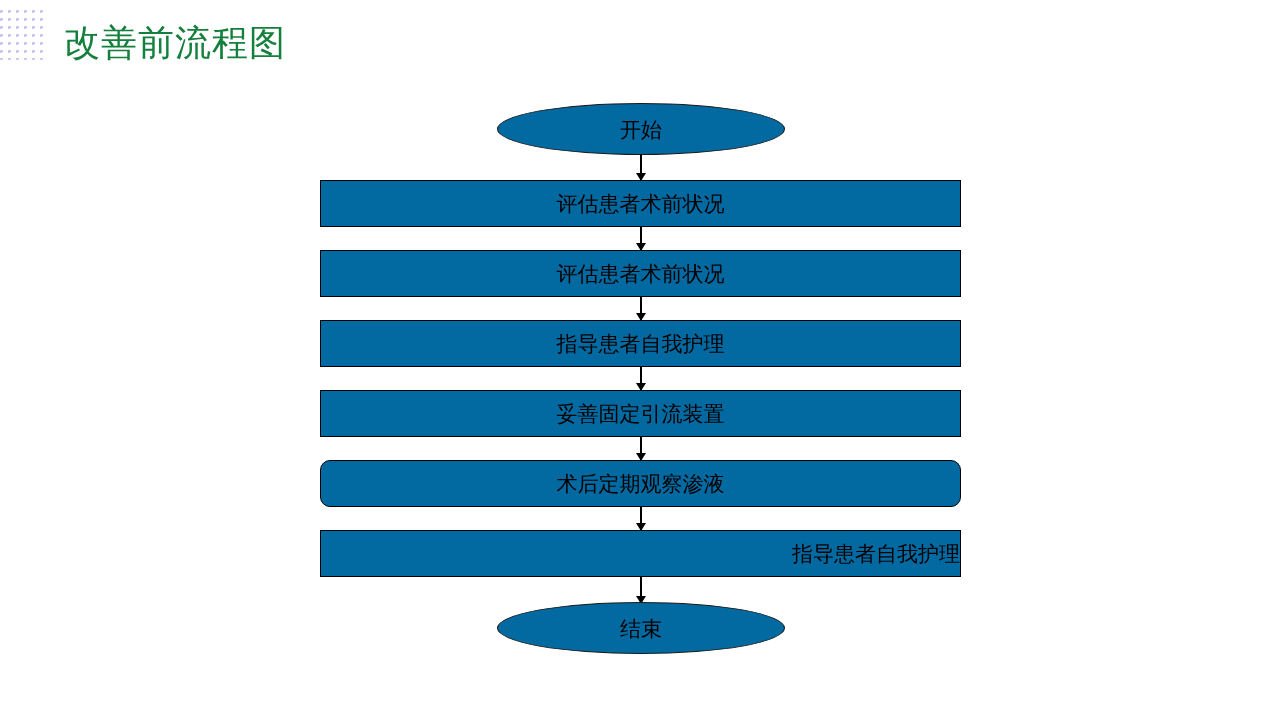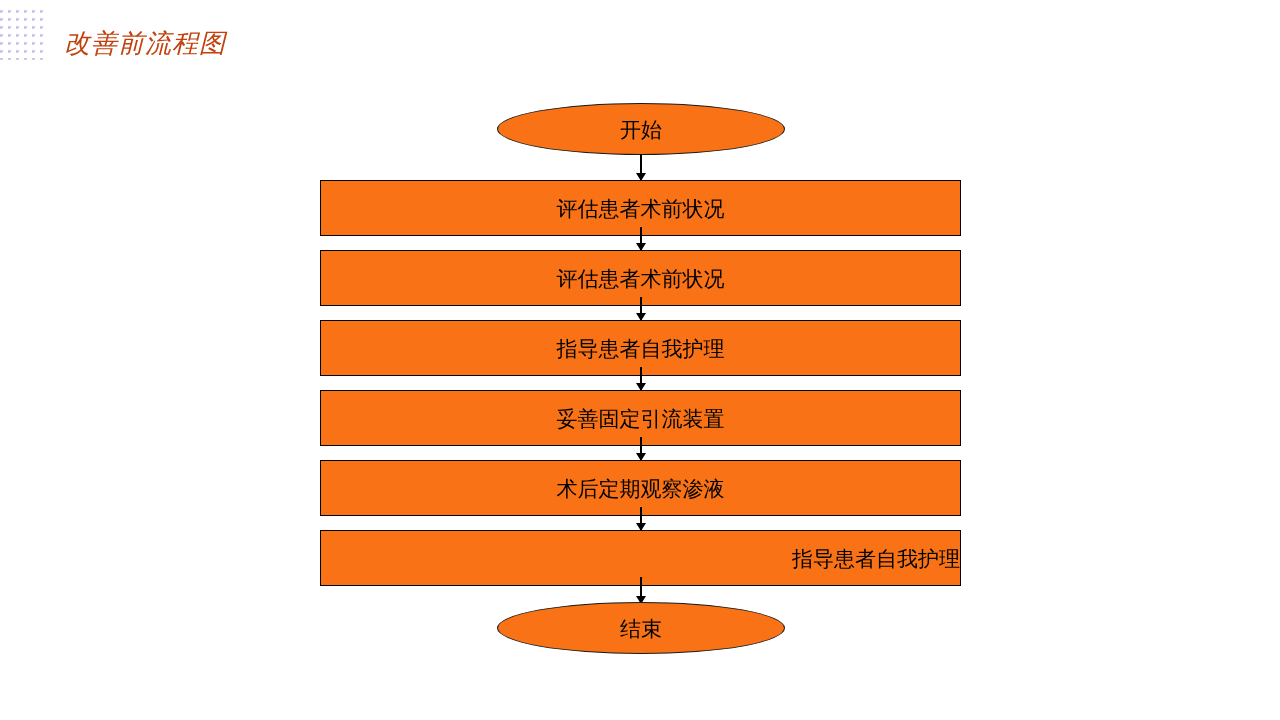--- a/index.html
+++ b/index.html
@@ -27,26 +27,25 @@
     background-size: 8px 8px;
     background-position: 0 0;
     opacity: 0.95;
   }
 
   
   .page-title {
     position: absolute;
     left: 64px;
     top: 23px;
-    font-size: 26px;
+    font-size: 36px;
     line-height: 40px;
-    color: #c2410c;
+    color: #15803d;
     letter-spacing: 1px;
     white-space: nowrap;
-    font-style: italic;
   }
 
   
   .flow {
     position: absolute;
     left: 0;
     top: 0;
     width: 1280px;
     height: 720px;
   }
@@ -54,34 +53,34 @@
   .node {
     position: absolute;
     box-sizing: border-box;
     display: flex;
     align-items: center;
     justify-content: center;
     color: #000000;
     font-size: 21px;
     line-height: 1;
     white-space: nowrap;
-    background: #f97316;
+    background: #0369a1;
   }
 
   .node.terminator {
     width: 288px;
     height: 52px;
     left: 497px;
     border: 1.3px solid #1a1a1a;
     border-radius: 50% / 50%;
   }
 
   .node.process {
     width: 641px;
-    height: 56px;
+    height: 47px;
     left: 320px;
     border: 1.6px solid #000000;
   }
 
   
   .connector {
     position: absolute;
     left: 640px;
     width: 1.6px;
     background: #000000;
@@ -139,21 +138,21 @@
   </div>
 
   <div class="node process" style="top:390px;">
     <span>妥善固定引流装置</span>
   </div>
 
   <div class="connector" style="top:437px; height:23px;">
     <span class="arrowhead"></span>
   </div>
 
-  <div class="node process" style="top:460px;">
+  <div class="node process" style="top:460px;border-radius:10px;">
     <span>术后定期观察渗液</span>
   </div>
 
   <div class="connector" style="top:507px; height:23px;">
     <span class="arrowhead"></span>
   </div>
 
   <div class="node process" style="top:530px;justify-content:flex-end;">
     <span>指导患者自我护理</span>
   </div>

